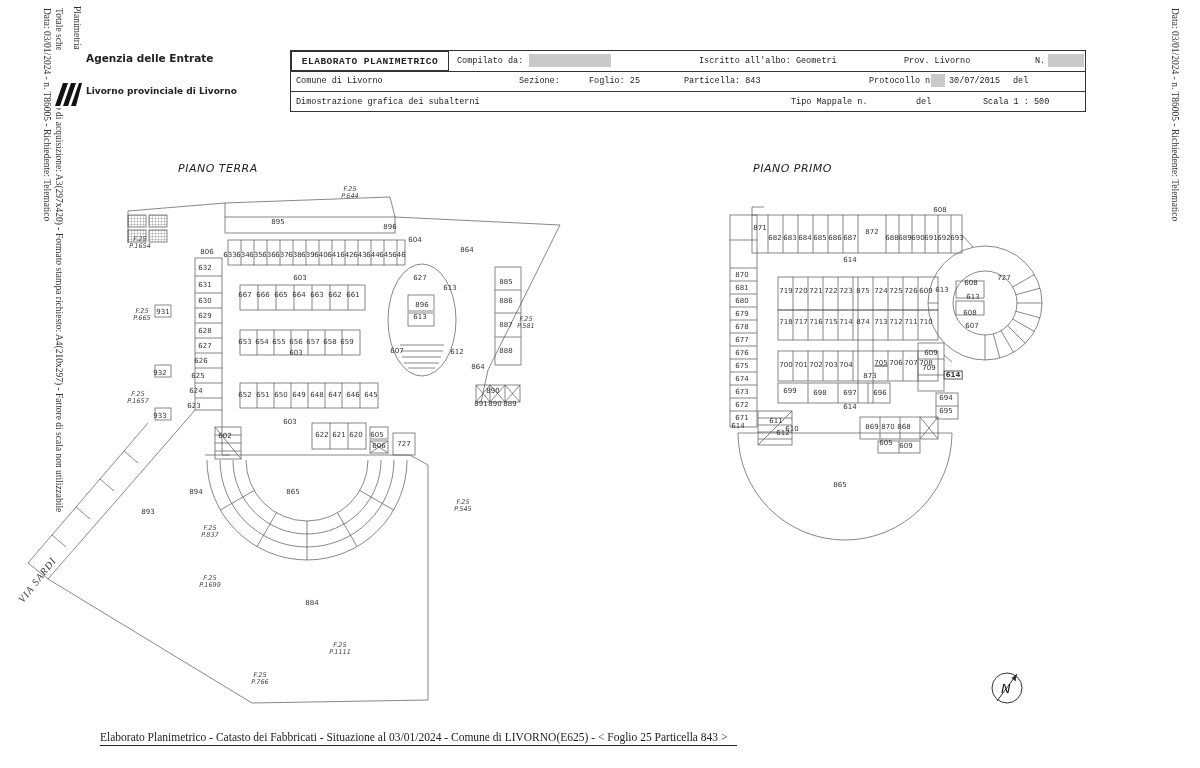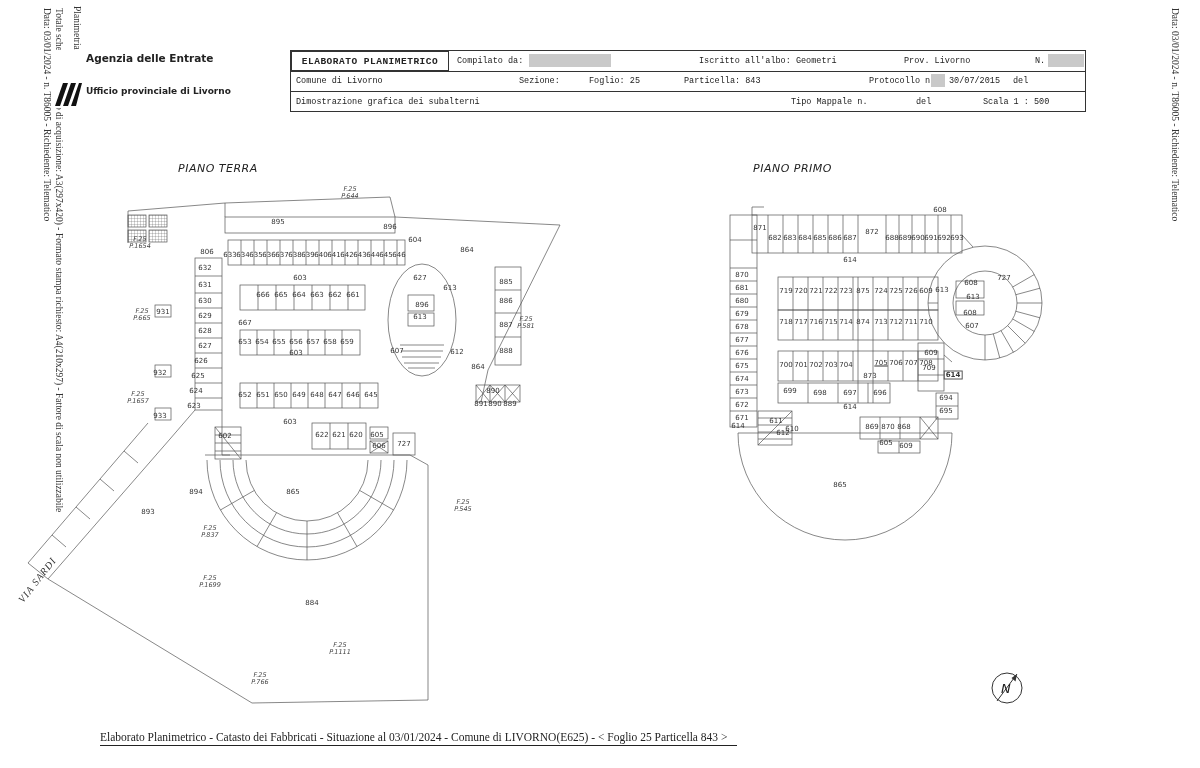--- a/index.html
+++ b/index.html
@@ -46,21 +46,21 @@
 <div class="vtext" style="left:1180px;top:8px">Data: 03/01/2024 - n. T86005 - Richiedente: Telematico</div>
 
 <div class="abs" id="logo-block">
   <svg width="30" height="28" style="position:absolute;left:0;top:30px">
     <path d="M3,26 L11,3 L16,3 L8,26 Z" fill="#111"></path>
     <path d="M11,26 L19,3 L24,3 L16,26 Z" fill="#111"></path>
     <path d="M19,26 L27,3 L30,3 L24,26 Z" fill="#111"></path>
   </svg>
   <div id="logo-agency">Agenzia delle Entrate</div>
   <div id="logo-office">
-    <span>Ufficio provinciale di</span>
+    <span>Livorno provinciale di</span>
     <span id="logo-city">Livorno</span>
   </div>
 </div>
 
 <div class="abs" id="form-table">
   <div class="hline" style="top:20px"></div>
   <div class="hline" style="top:40px"></div>
   <div id="form-title-box">ELABORATO PLANIMETRICO</div>
   <div class="cell" style="left:166px;top:5px">Compilato da:</div>
   <div class="redact" style="left:238px;top:3px;width:82px;height:13px"></div>
@@ -173,21 +173,21 @@
       <span class="room-label" style="left: 185px; top: 161px;">629</span>
       <span class="room-label" style="left: 185px; top: 176px;">628</span>
       <span class="room-label" style="left: 185px; top: 191px;">627</span>
       <span class="room-label" style="left: 181px; top: 206px;">626</span>
       <span class="room-label" style="left: 178px; top: 221px;">625</span>
       <span class="room-label" style="left: 176px; top: 236px;">624</span>
       <span class="room-label" style="left: 174px; top: 251px;">623</span>
       <span class="room-label" style="left: 143px; top: 157px;">931</span>
       <span class="room-label" style="left: 140px; top: 218px;">932</span>
       <span class="room-label" style="left: 140px; top: 261px;">933</span>
-      <span class="room-label" style="left: 225px; top: 140px; margin-top: 28px;">667</span>
+      <span class="room-label" style="left: 225px; top: 140px;">667</span>
       <span class="room-label" style="left: 243px; top: 140px;">666</span>
       <span class="room-label" style="left: 261px; top: 140px;">665</span>
       <span class="room-label" style="left: 279px; top: 140px;">664</span>
       <span class="room-label" style="left: 297px; top: 140px;">663</span>
       <span class="room-label" style="left: 315px; top: 140px;">662</span>
       <span class="room-label" style="left: 333px; top: 140px;">661</span>
       <span class="room-label" style="left: 225px; top: 187px;">653</span>
       <span class="room-label" style="left: 242px; top: 187px;">654</span>
       <span class="room-label" style="left: 259px; top: 187px;">655</span>
       <span class="room-label" style="left: 276px; top: 187px;">656</span>

